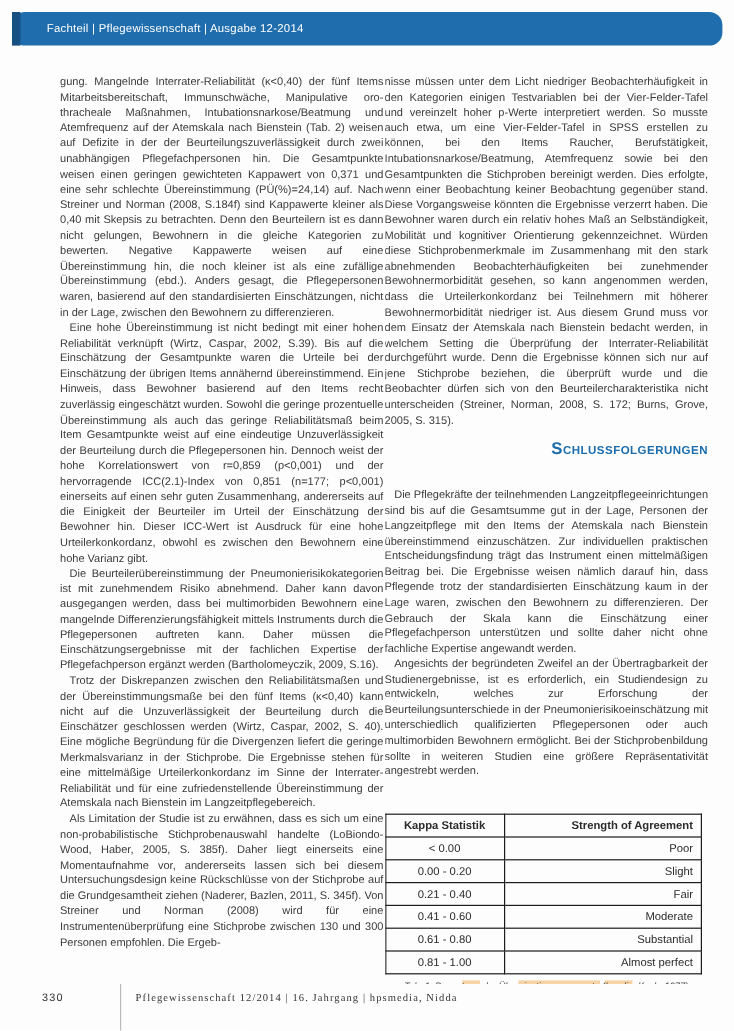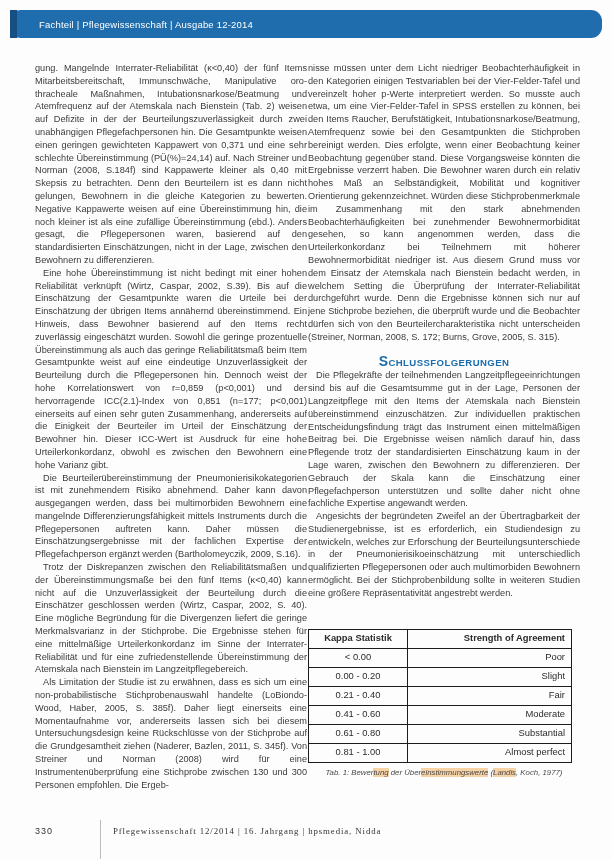--- a/index.html
+++ b/index.html
@@ -17,34 +17,34 @@
   .topbar-stripe {
     position:absolute; left:0; top:0; width:7px; height:100%;
     background:#164f82;
   }
   .topbar-title {
     position:absolute; left:29px; top:50%; transform:translateY(-50%);
     color:#ffffff; font-size:9.5px; letter-spacing:0.2px; white-space:nowrap;
   }
   
   .content {
-    position:absolute; left:35px; right:22px; top:62px; height:758px;
+    position:absolute; left:50px; right:22px; top:62px; height:758px;
     display:flex; gap:1px; overflow:hidden;
   }
   .col {
     width:272px; overflow:hidden;
     text-align:justify; hyphens:auto;
     font-size:9.2px; line-height:12.8px; color:#3b3b3b;
   }
   .col p { margin:0; }
   .col p.indent { text-indent:8px; }
   h2.section {
     color:#1b6dad; font-size:9.6px; font-weight:bold;
     letter-spacing:0.4px; text-transform:uppercase;
-    margin:11px 0 0 0; text-align:center; text-indent:0;
+    margin:11px 0 23px 0; text-align:right; text-indent:0;
   }
   h2.section::first-letter { font-size:14px; }
   
   .table-wrap { margin-top:29px; }
   table.kappa {
     border-collapse:collapse; width:264px;
     border:1.5px solid #1c1c1c;
   }
   table.kappa th, table.kappa td {
     border:1px solid #1c1c1c; font-size:9.4px; color:#2b2b2b;

